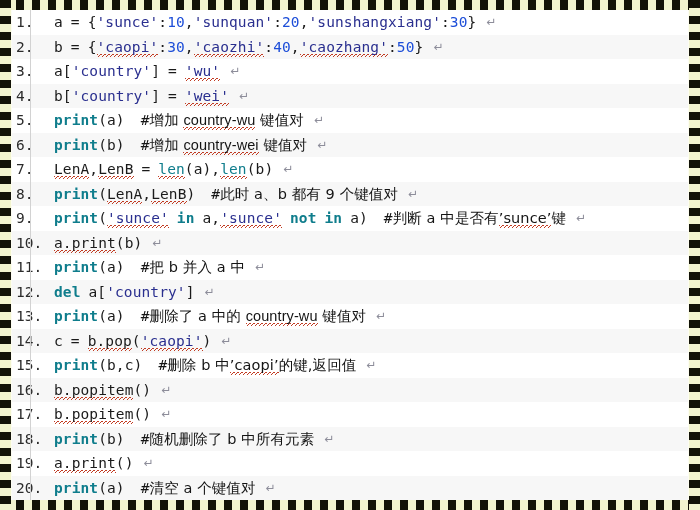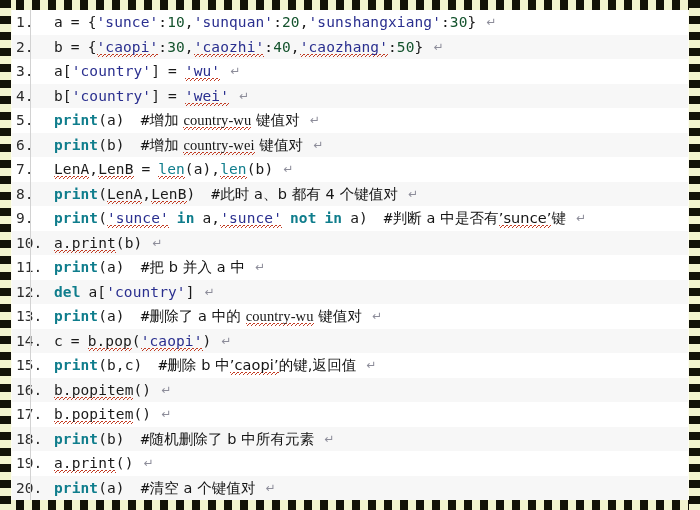--- a/index.html
+++ b/index.html
@@ -71,26 +71,26 @@
   }
   .codetext {
     display: inline-block;
     color: #1a1a1a;
     font-family: "DejaVu Sans Mono", monospace;
     letter-spacing: 0.1px;
   }
   
   .kw   { color: #0f7d8c; font-weight: bold; }
   .str  { color: #2a2f8f; }
-  .num  { color: #14532d; }
+  .num  { color: #1d4ed8; }
   .id   { color: #1a1a1a; }
   .op   { color: #1a1a1a; }
   .cmt-cn { font-family: "DejaVu Sans", sans-serif; color: #141414; }
   .cmt-hash { font-family: "DejaVu Sans Mono", monospace; color: #141414; }
-  .mono-in-cmt { font-family: Liberation Serif, serif; }
+  .mono-in-cmt { font-family: Liberation Sans, sans-serif; }
   
   .sq {
     background-image: repeating-linear-gradient(135deg,
       #c23b22 0px, #c23b22 1px, transparent 1px, transparent 2.4px);
     background-repeat: repeat-x;
     background-size: 4px 3px;
     background-position: left bottom;
     padding-bottom: 2px;
   }
   .pilcrow {
@@ -138,21 +138,21 @@
 
     <div class="code-line alt">
       <span class="lineno">6.</span><span class="codetext"><span class="kw">print</span><span class="op">(</span><span class="id">b</span><span class="op">)</span><span class="sp2"></span><span class="cmt-hash">#</span><span class="cmt-cn">增加 <span class="mono-in-cmt sq">country-wei</span> 键值对</span></span><span class="pilcrow">↵</span>
     </div>
 
     <div class="code-line">
       <span class="lineno">7.</span><span class="codetext"><span class="id sq">LenA</span><span class="op">,</span><span class="id sq">LenB</span><span class="sp"></span><span class="op">=</span><span class="sp"></span><span class="kw sq" style="font-weight:normal">len</span><span class="op">(</span><span class="id">a</span><span class="op">),</span><span class="kw sq" style="font-weight:normal">len</span><span class="op">(</span><span class="id">b</span><span class="op">)</span></span><span class="pilcrow">↵</span>
     </div>
 
     <div class="code-line alt">
-      <span class="lineno">8.</span><span class="codetext"><span class="kw">print</span><span class="op">(</span><span class="id sq">LenA</span><span class="op">,</span><span class="id sq">LenB</span><span class="op">)</span><span class="sp2"></span><span class="cmt-hash">#</span><span class="cmt-cn">此时 a、b 都有 4 个键值对</span></span><span class="pilcrow">↵</span>
+      <span class="lineno">8.</span><span class="codetext"><span class="kw">print</span><span class="op">(</span><span class="id sq">LenA</span><span class="op">,</span><span class="id sq">LenB</span><span class="op">)</span><span class="sp2"></span><span class="cmt-hash">#</span><span class="cmt-cn">此时 a、b 都有 9 个键值对</span></span><span class="pilcrow">↵</span>
     </div>
 
     <div class="code-line">
       <span class="lineno">9.</span><span class="codetext"><span class="kw">print</span><span class="op">(</span><span class="str sq">'sunce'</span><span class="sp"></span><span class="kw">in</span><span class="sp"></span><span class="id">a</span><span class="op">,</span><span class="str sq">'sunce'</span><span class="sp"></span><span class="kw">not</span><span class="sp"></span><span class="kw">in</span><span class="sp"></span><span class="id">a</span><span class="op">)</span><span class="sp2"></span><span class="cmt-hash">#</span><span class="cmt-cn">判断 a 中是否有<span class="sq">’sunce’</span>键</span></span><span class="pilcrow">↵</span>
     </div>
 
     <div class="code-line alt">
       <span class="lineno">10.</span><span class="codetext"><span class="id sq">a.print</span><span class="op">(</span><span class="id">b</span><span class="op">)</span></span><span class="pilcrow">↵</span>
     </div>
 

